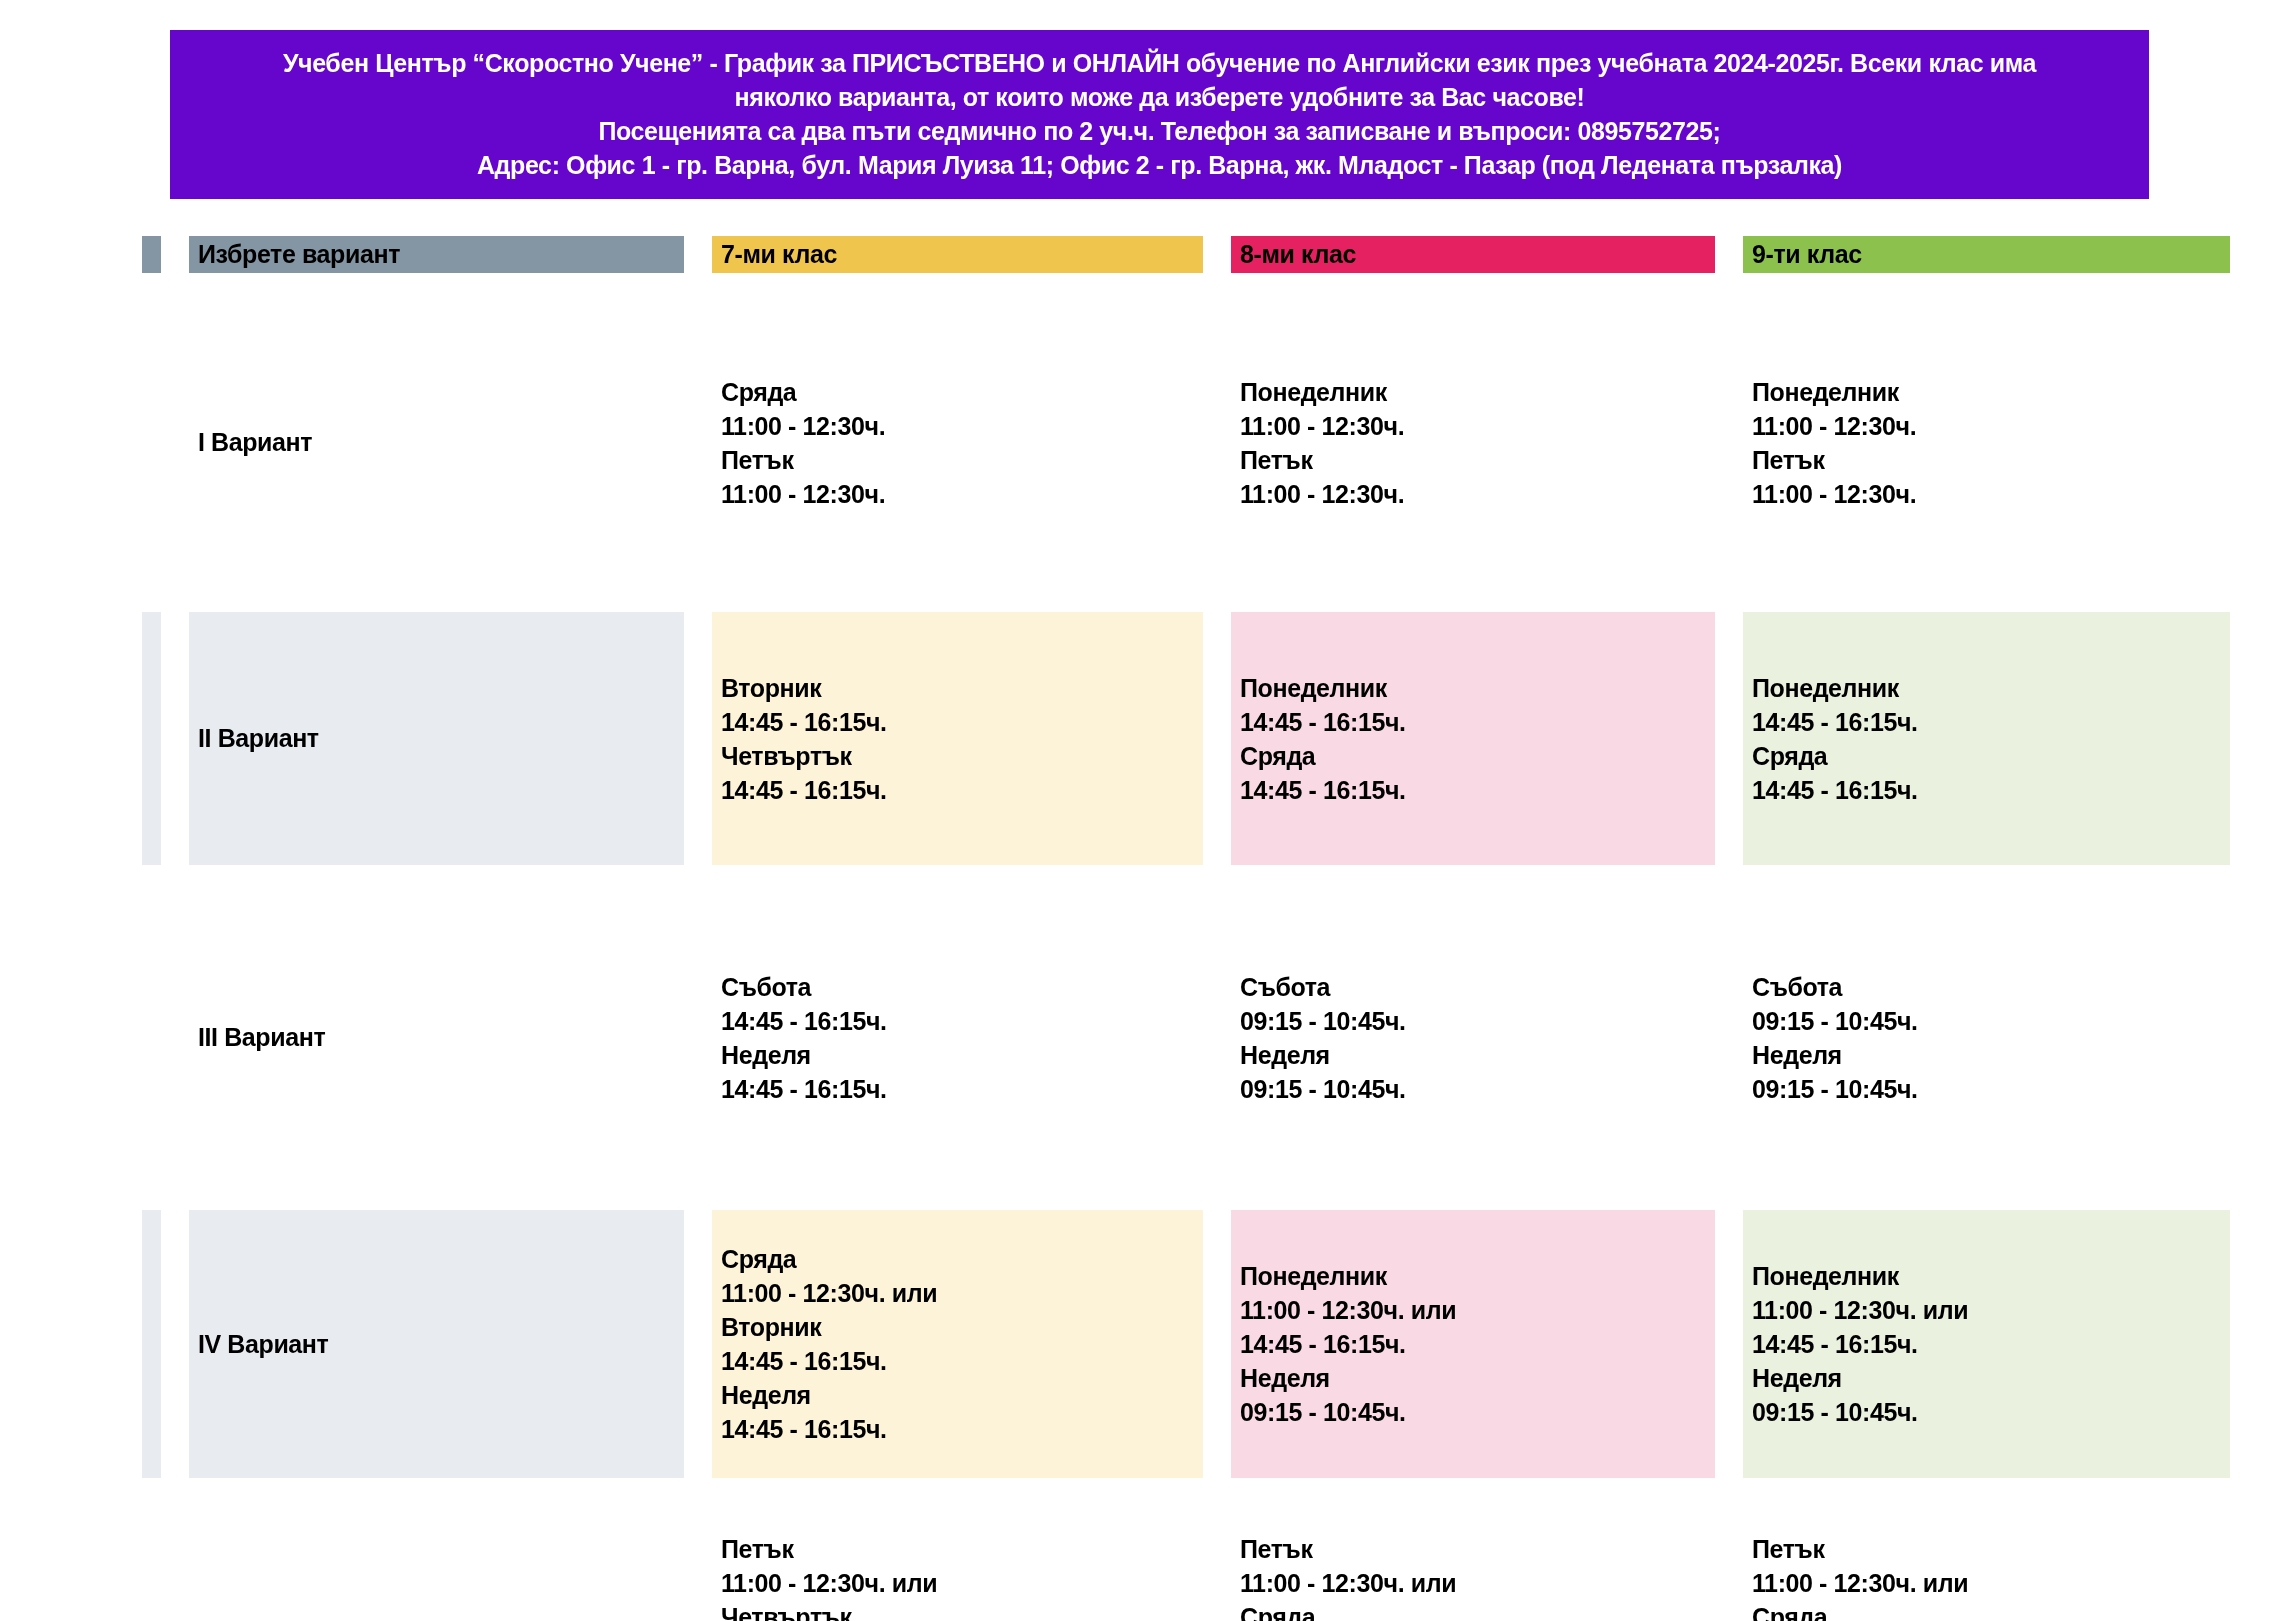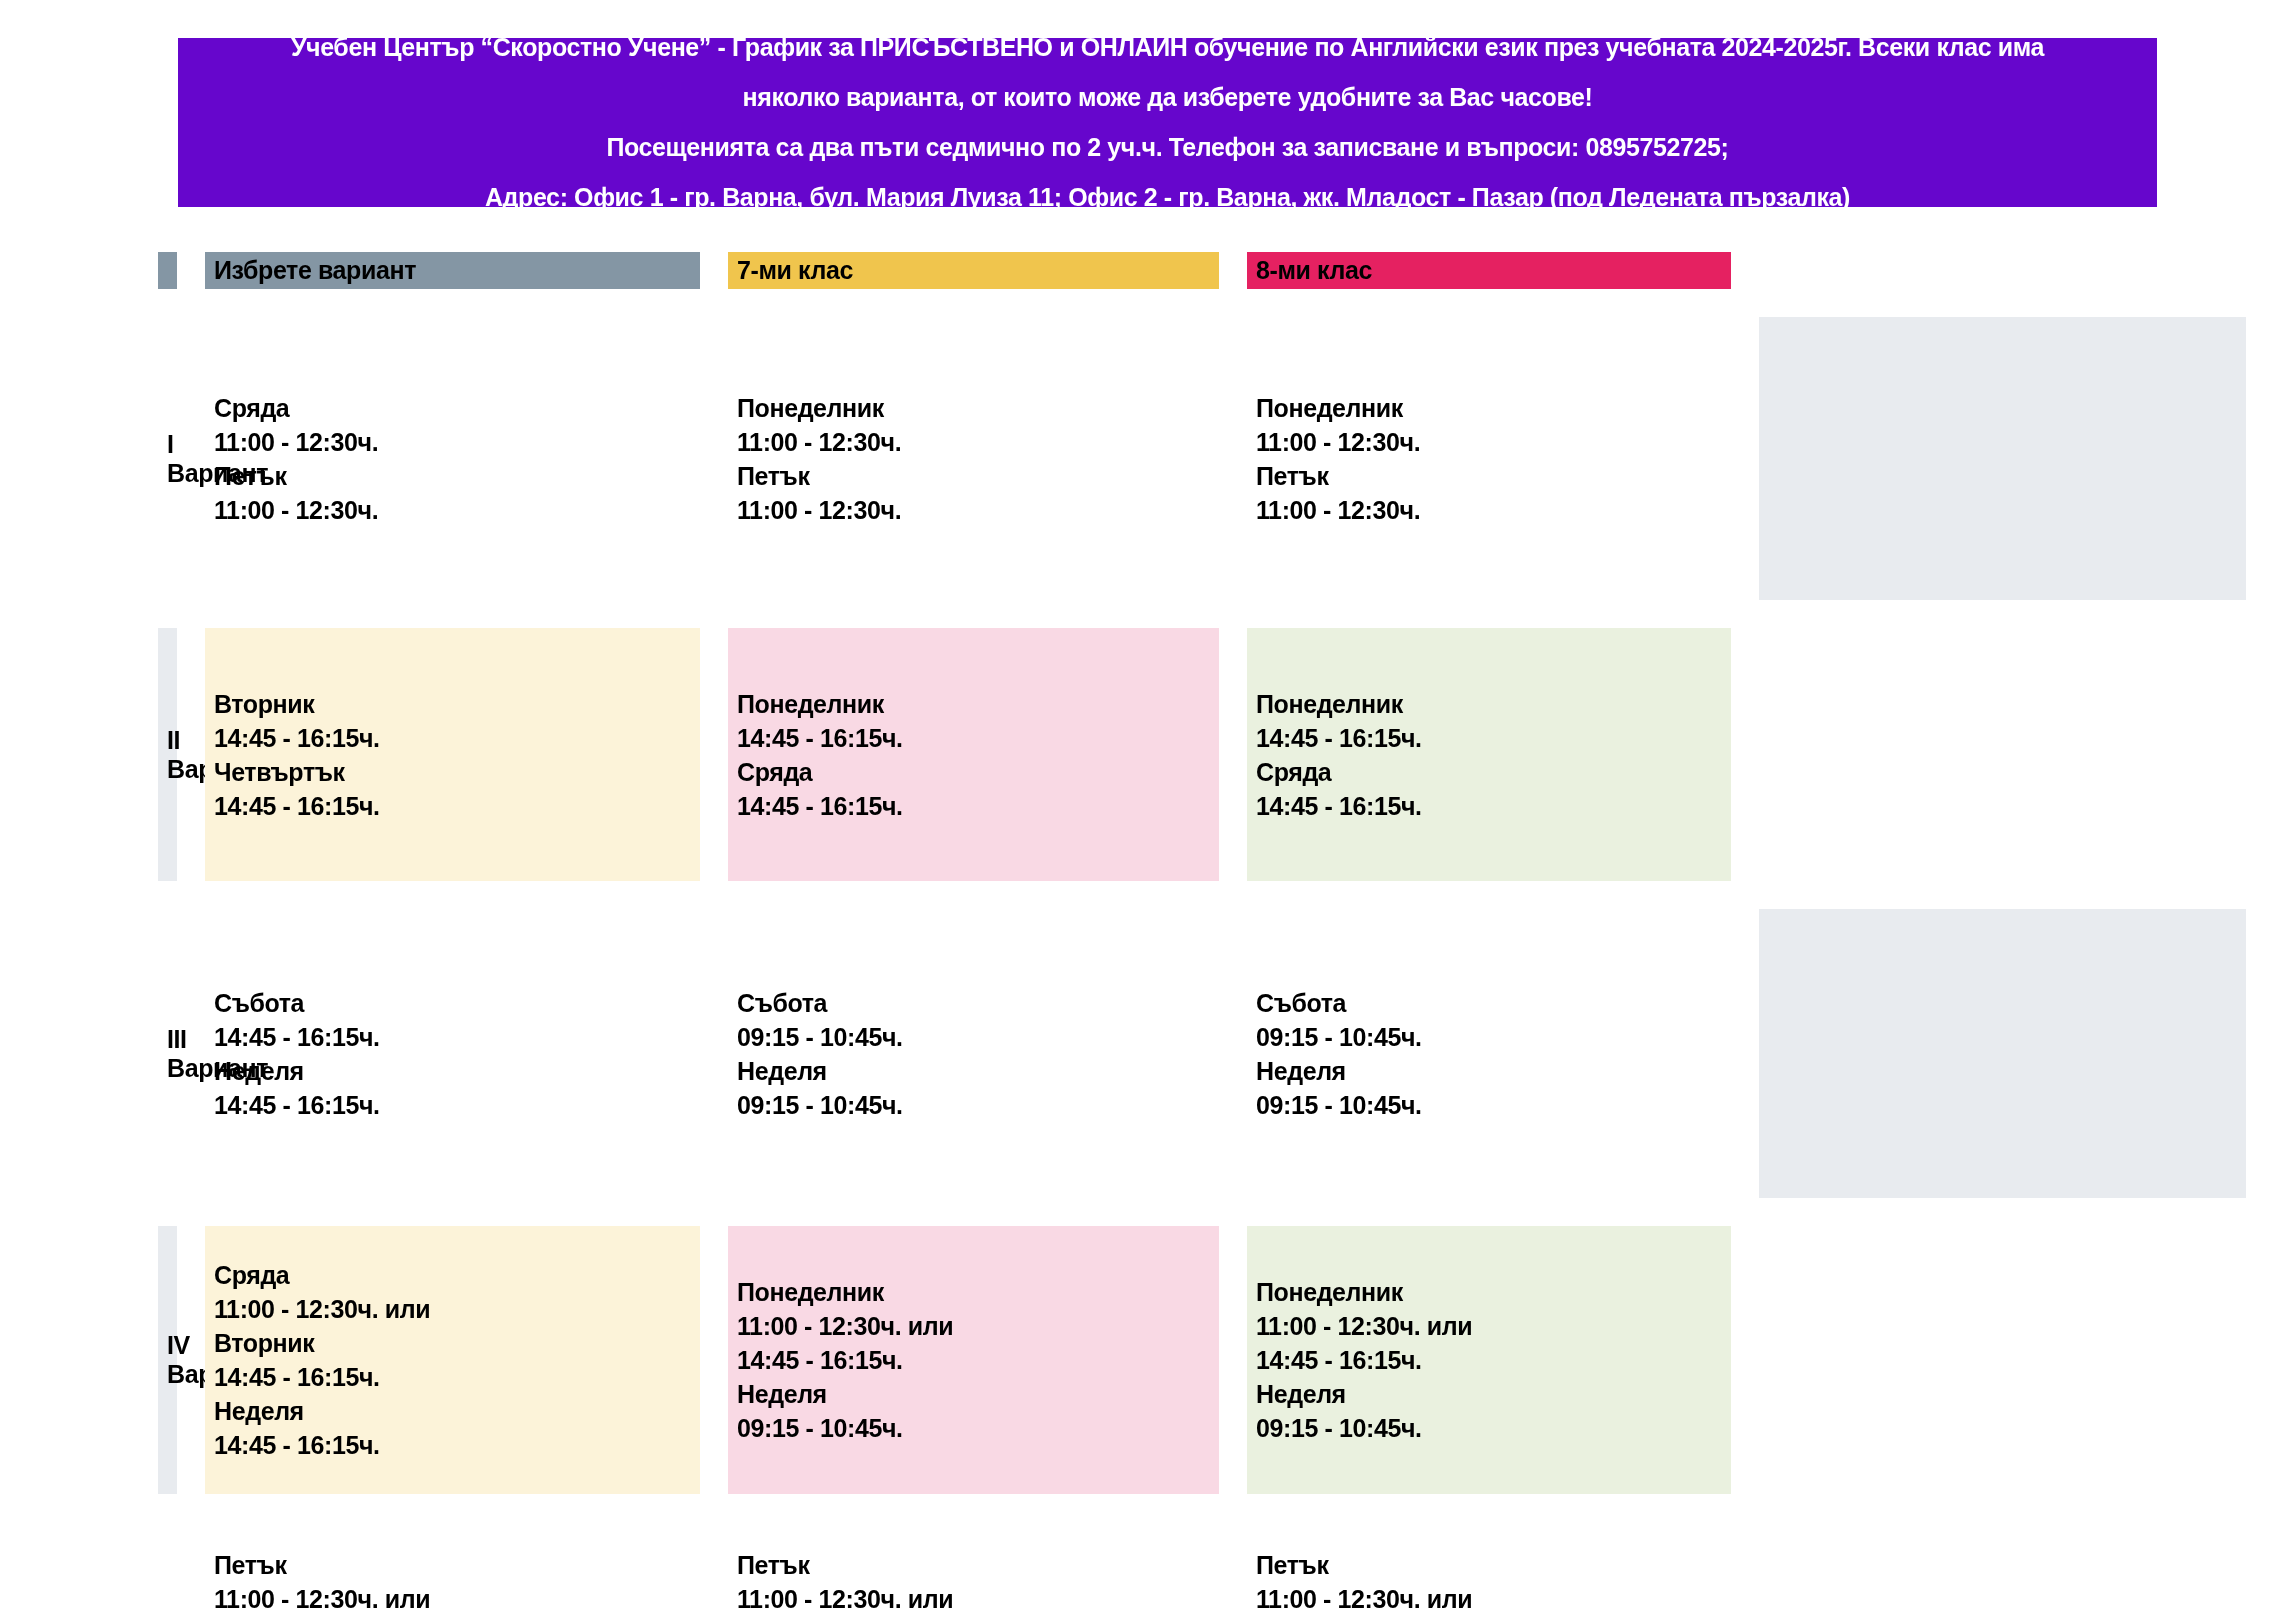--- a/index.html
+++ b/index.html
@@ -1,21 +1,21 @@
 <!DOCTYPE html>
 <html lang="bg" style="--banner-bg: #6606CC; --banner-fg: #FFFFFF; --header-variant: #8496A4; --header-grade7: #F0C54D; --header-grade8: #E52161; --header-grade9: #8CC14E; --tint-variant: #E8EBEF; --tint-grade7: #FCF3D9; --tint-grade8: #F9D9E4; --tint-grade9: #EAF1DF; --text: #000000;font-size:14.3px"><head>
 <meta charset="utf-8">
 <style>
   :root{
     --banner-bg:#6606CC; --banner-fg:#FFFFFF;
     --header-variant:#8496A4; --header-grade7:#F0C54D; --header-grade8:#E52161; --header-grade9:#8CC14E;
     --tint-variant:#E8EBEF; --tint-grade7:#FCF3D9; --tint-grade8:#F9D9E4; --tint-grade9:#EAF1DF;
     --text:#000000;
   }
-  *{margin:0;padding:8px;box-sizing:border-box;}
+  *{margin:0;padding:0;box-sizing:border-box;}
   html,body{background:#FFFFFF;}
   body{
     width:2293px;height:1621px;position:relative;overflow:hidden;
     font-family:"Liberation Sans","DejaVu Sans",sans-serif;color:var(--text);
   }
   .banner{
     position:absolute;left:170px;top:29.6px;width:1979px;height:169px;
     background:var(--banner-bg);color:var(--banner-fg);
     display:flex;flex-direction:column;justify-content:center;align-items:center;
     font-size:25px;font-weight:bold;letter-spacing:-0.4px;text-align:center;
@@ -60,20 +60,21 @@
   <div class="banner-line">Посещенията са два пъти седмично по 2 уч.ч. Телефон за записване и въпроси: 0895752725;</div>
   <div class="banner-line">Адрес: Офис 1 - гр. Варна, бул. Мария Луиза 11; Офис 2 - гр. Варна, жк. Младост - Пазар (под Ледената пързалка)</div>
 </header>
 
 <div class="schedule">
 
   <div class="cell header-spacer"></div>
   <div class="cell head head-variant">Избрете вариант</div>
   <div class="cell head head-g7">7-ми клас</div>
   <div class="cell head head-g8">8-ми клас</div>
+  <div class="cell head head-g9">9-ти клас</div>
 
   <div class="cell"></div>
   <div class="cell variant">I Вариант</div>
   <div class="cell body">Сряда
 11:00 - 12:30ч.
 Петък
 11:00 - 12:30ч.</div>
   <div class="cell body">Понеделник
 11:00 - 12:30ч.
 Петък

